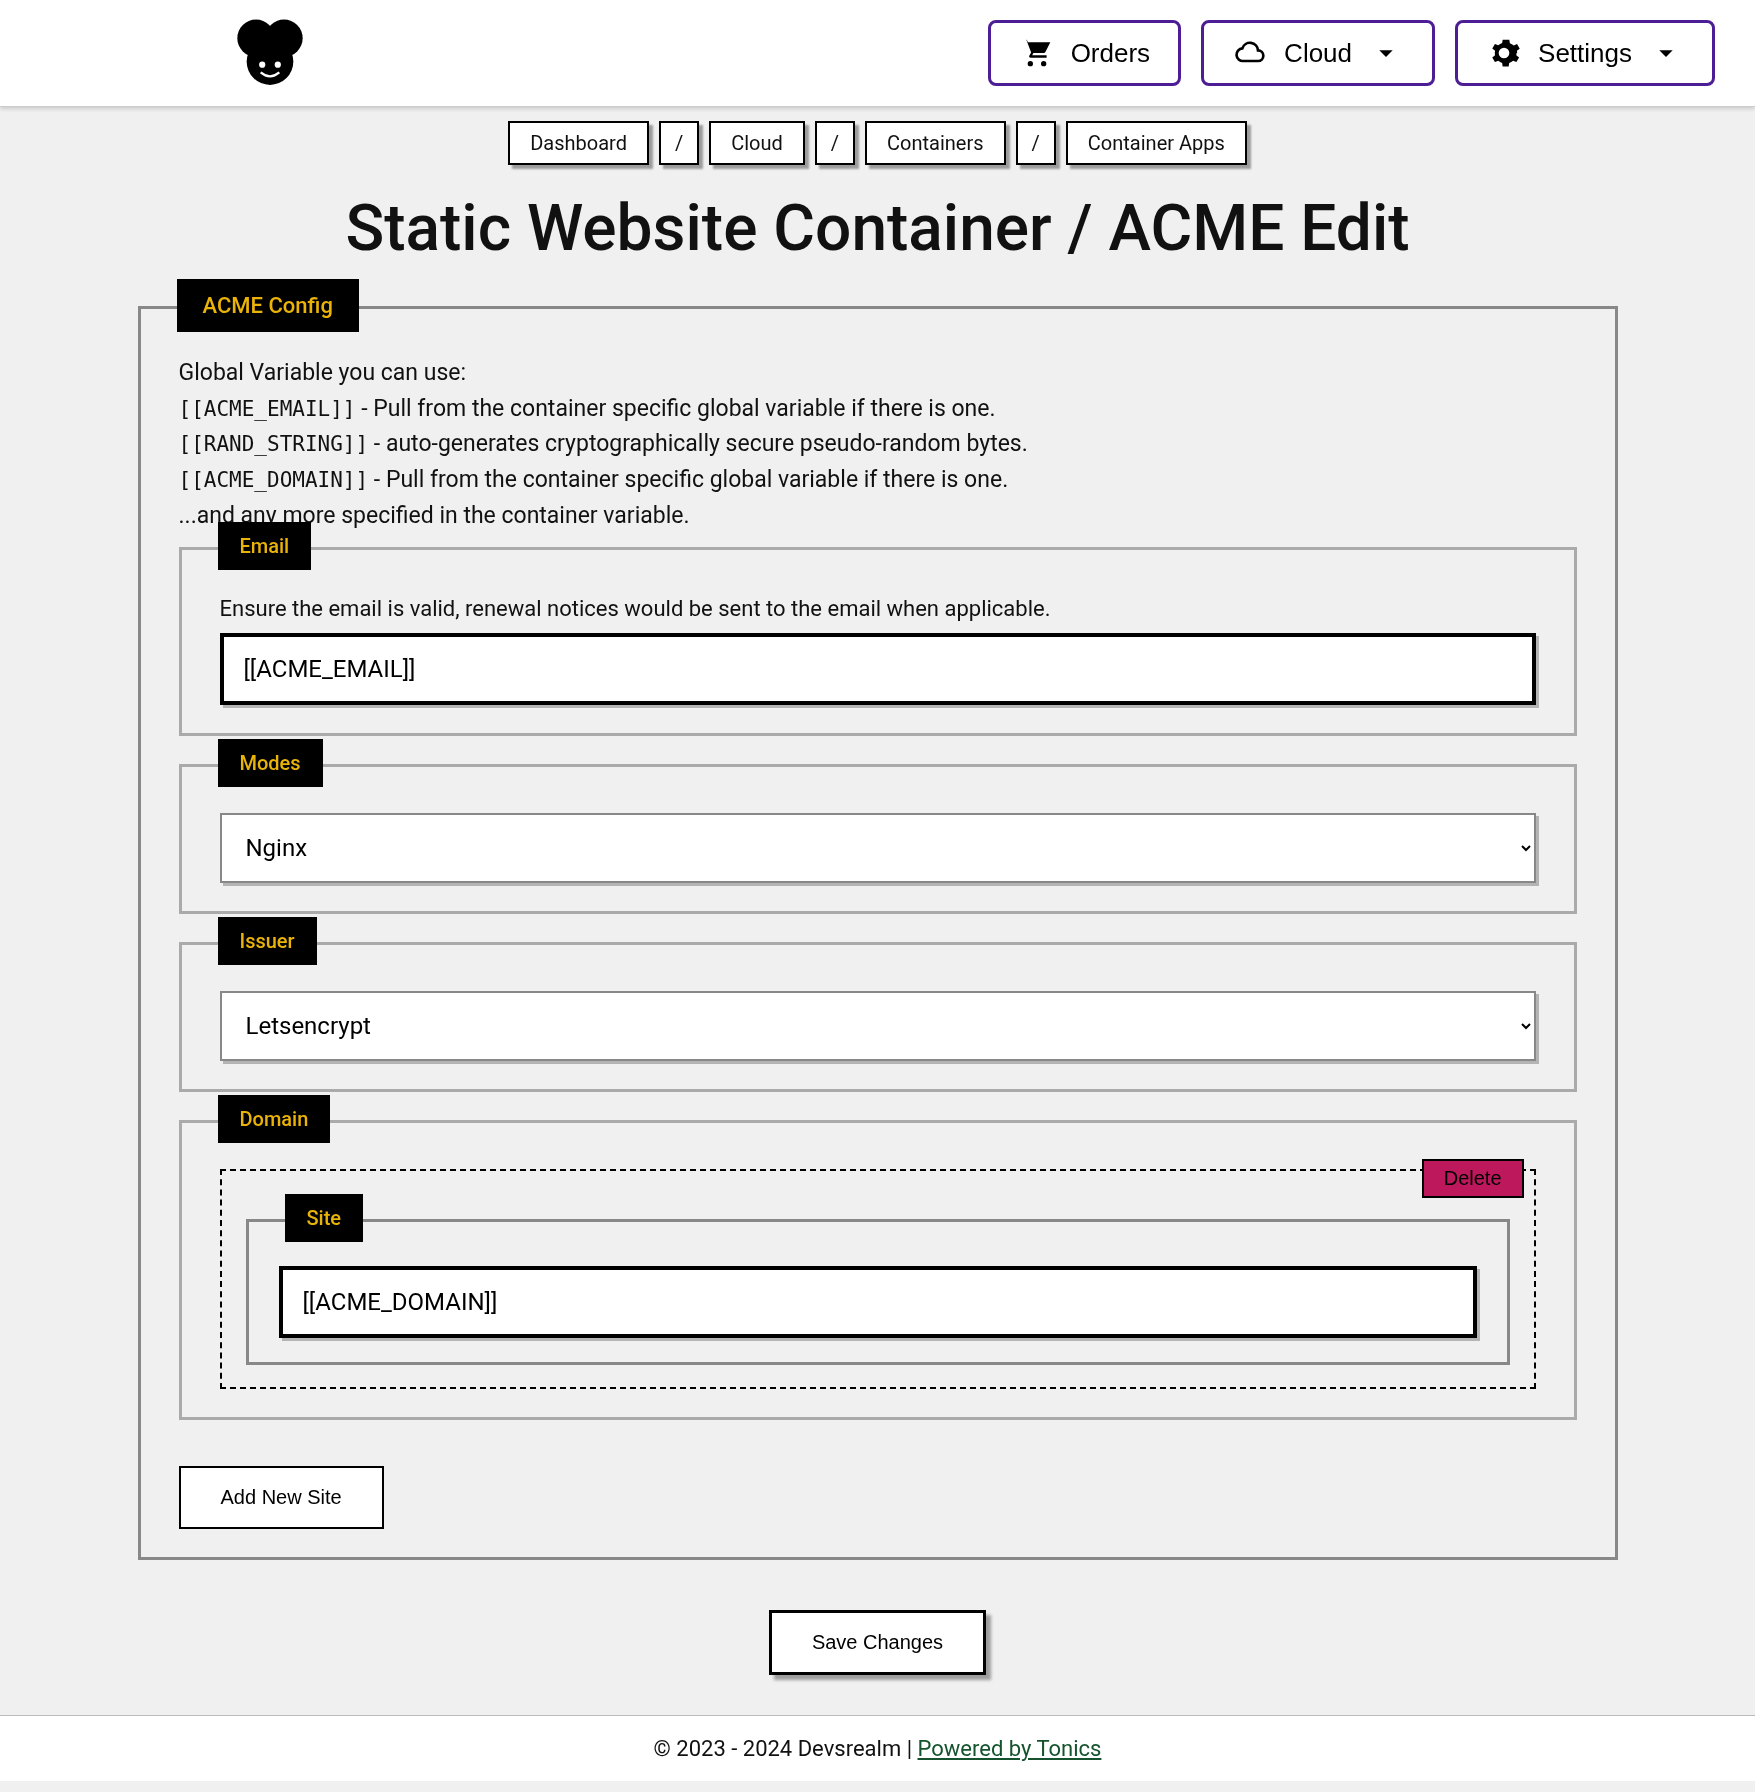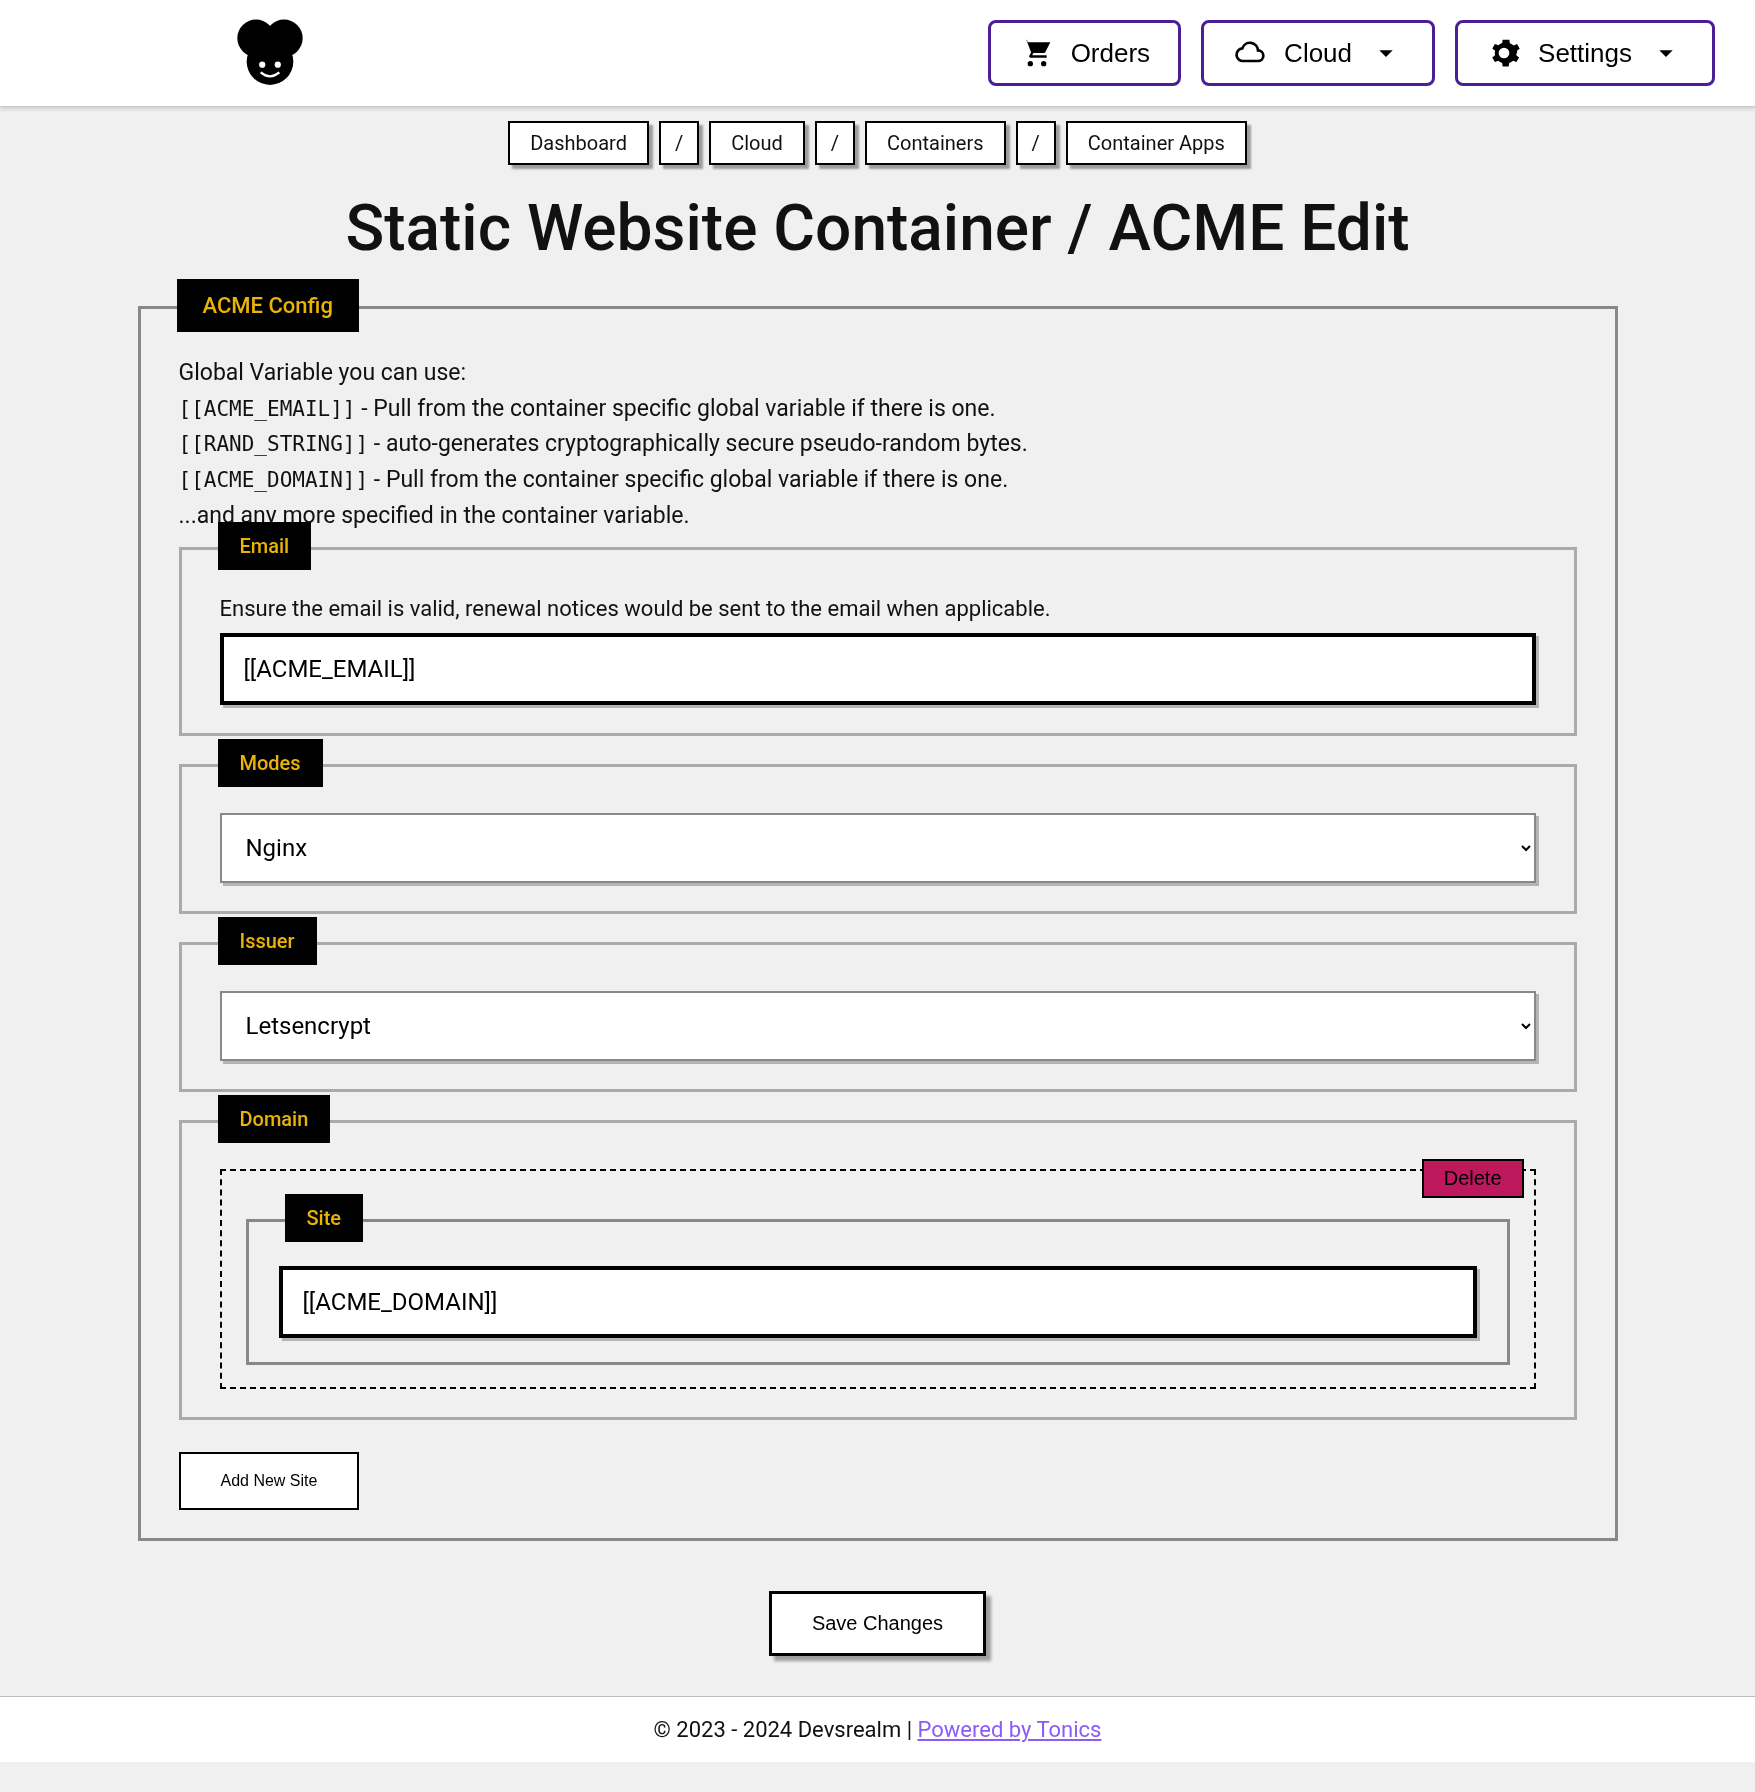--- a/index.html
+++ b/index.html
@@ -122,41 +122,41 @@
   .inner-fieldset {
     position: relative;
     border: 3px solid #888;
     background: #f0f0f0;
     padding: 44px 30px 24px;
   }
   .add-btn {
     border: 2px solid #000;
     background: #fff;
     padding: 18px 40px;
-    font-size: 16px;
-    margin-top: 4px;
+    font-size: 20px;
+    margin-top: 18px;
     cursor: pointer;
   }
   .save-row { text-align:center; padding: 22px 0 40px; }
   .save-btn {
     border: 3px solid #000;
     background: #fff;
     padding: 18px 40px;
     font-size: 20px;
     box-shadow: 5px 5px 3px rgba(0,0,0,0.35);
     cursor: pointer;
   }
   footer {
     border-top: 1px solid #bbb;
     background: #fff;
     text-align: center;
     padding: 20px 0;
     font-size: 22px;
   }
-  footer a { color: #8b5cf6; text-decoration: underline; }
+  footer a { color: #14532d; text-decoration: underline; }
 </style>
 </head>
 <body>
 
 <header class="topbar">
   <div class="logo">
     <svg viewBox="0 0 100 90">
       <circle cx="32" cy="26" r="24" fill="#000"></circle>
       <circle cx="68" cy="26" r="24" fill="#000"></circle>
       <circle cx="50" cy="56" r="30" fill="#000"></circle>

